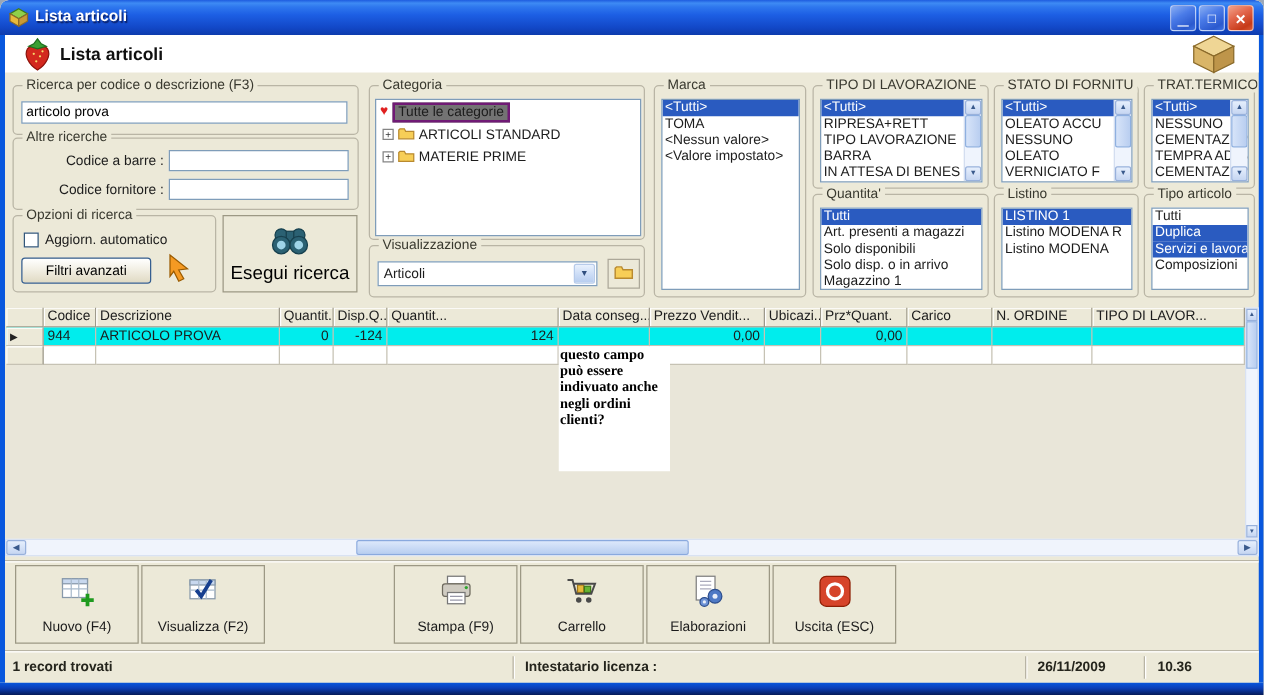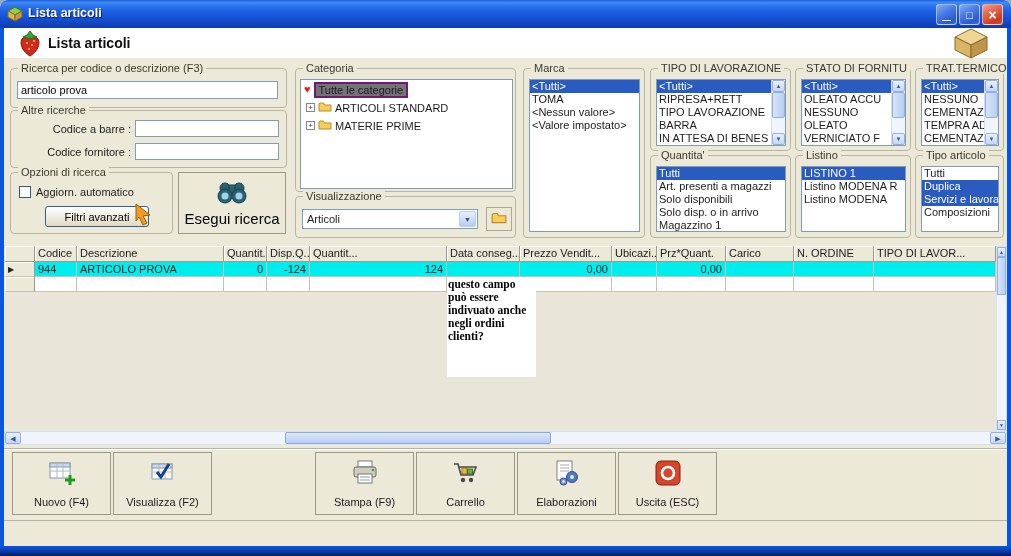--- a/index.html
+++ b/index.html
@@ -170,21 +170,21 @@
     <span class="lbl" style="left:4px;top:12px;width:116px;text-align:right;">Codice a barre :</span>
     <input class="inp" style="left: 124px; top: 9px; width: 144px; height: 17px;" value="">
     <span class="lbl" style="left:4px;top:35px;width:116px;text-align:right;">Codice fornitore :</span>
     <input class="inp" style="left: 124px; top: 32px; width: 144px; height: 17px;" value="">
   </div>
 
   <div class="grp" style="left:10px;top:172px;width:163px;height:62px;">
     <span class="cap">Opzioni di ricerca</span>
     <span class="cb" style="left:8px;top:13px;"></span>
     <span class="lbl" style="left:25px;top:13px;">Aggiorn. automatico</span>
-    <button class="xp-btn" style="left:6px;top:33px;width:104px;height:21px;margin-left:28px;">
+    <button class="xp-btn" style="left:6px;top:33px;width:104px;height:21px;">
       <span>Filtri avanzati</span>
     </button>
     <span style="position:absolute;left:120px;top:29px;">
       <svg width="24" height="26" viewBox="0 0 24 26">
         <polygon points="5,2 19,13 12,14 16,21 12,23 8,15 5,19" fill="#F59A23" stroke="#9A5B00"></polygon>
       </svg>
     </span>
   </div>
 
   <button class="exec-btn">
@@ -477,14 +477,23 @@
     <span>
       <svg width="28" height="28" viewBox="0 0 28 28">
         <rect x="2" y="2" width="24" height="24" rx="5" fill="#D6442A" stroke="#8E1F05"></rect>
         <circle cx="14" cy="14" r="6" fill="none" stroke="#fff" stroke-width="2.6"></circle>
       </svg>
     </span>
     <span>Uscita (ESC)</span>
   </button>
 
   <div class="statusline"></div>
+  <div class="status">
+    <span class="txt" style="left:6px;">1 record trovati</span>
+    <span class="vsep" style="left:406px;"></span>
+    <span class="txt" style="left:416px;">Intestatario licenza :</span>
+    <span class="vsep" style="left:816px;"></span>
+    <span class="txt" style="left:826px;">26/11/2009</span>
+    <span class="vsep" style="left:911px;"></span>
+    <span class="txt" style="left:922px;">10.36</span>
+  </div>
 
 </div>
 
 </body></html>

